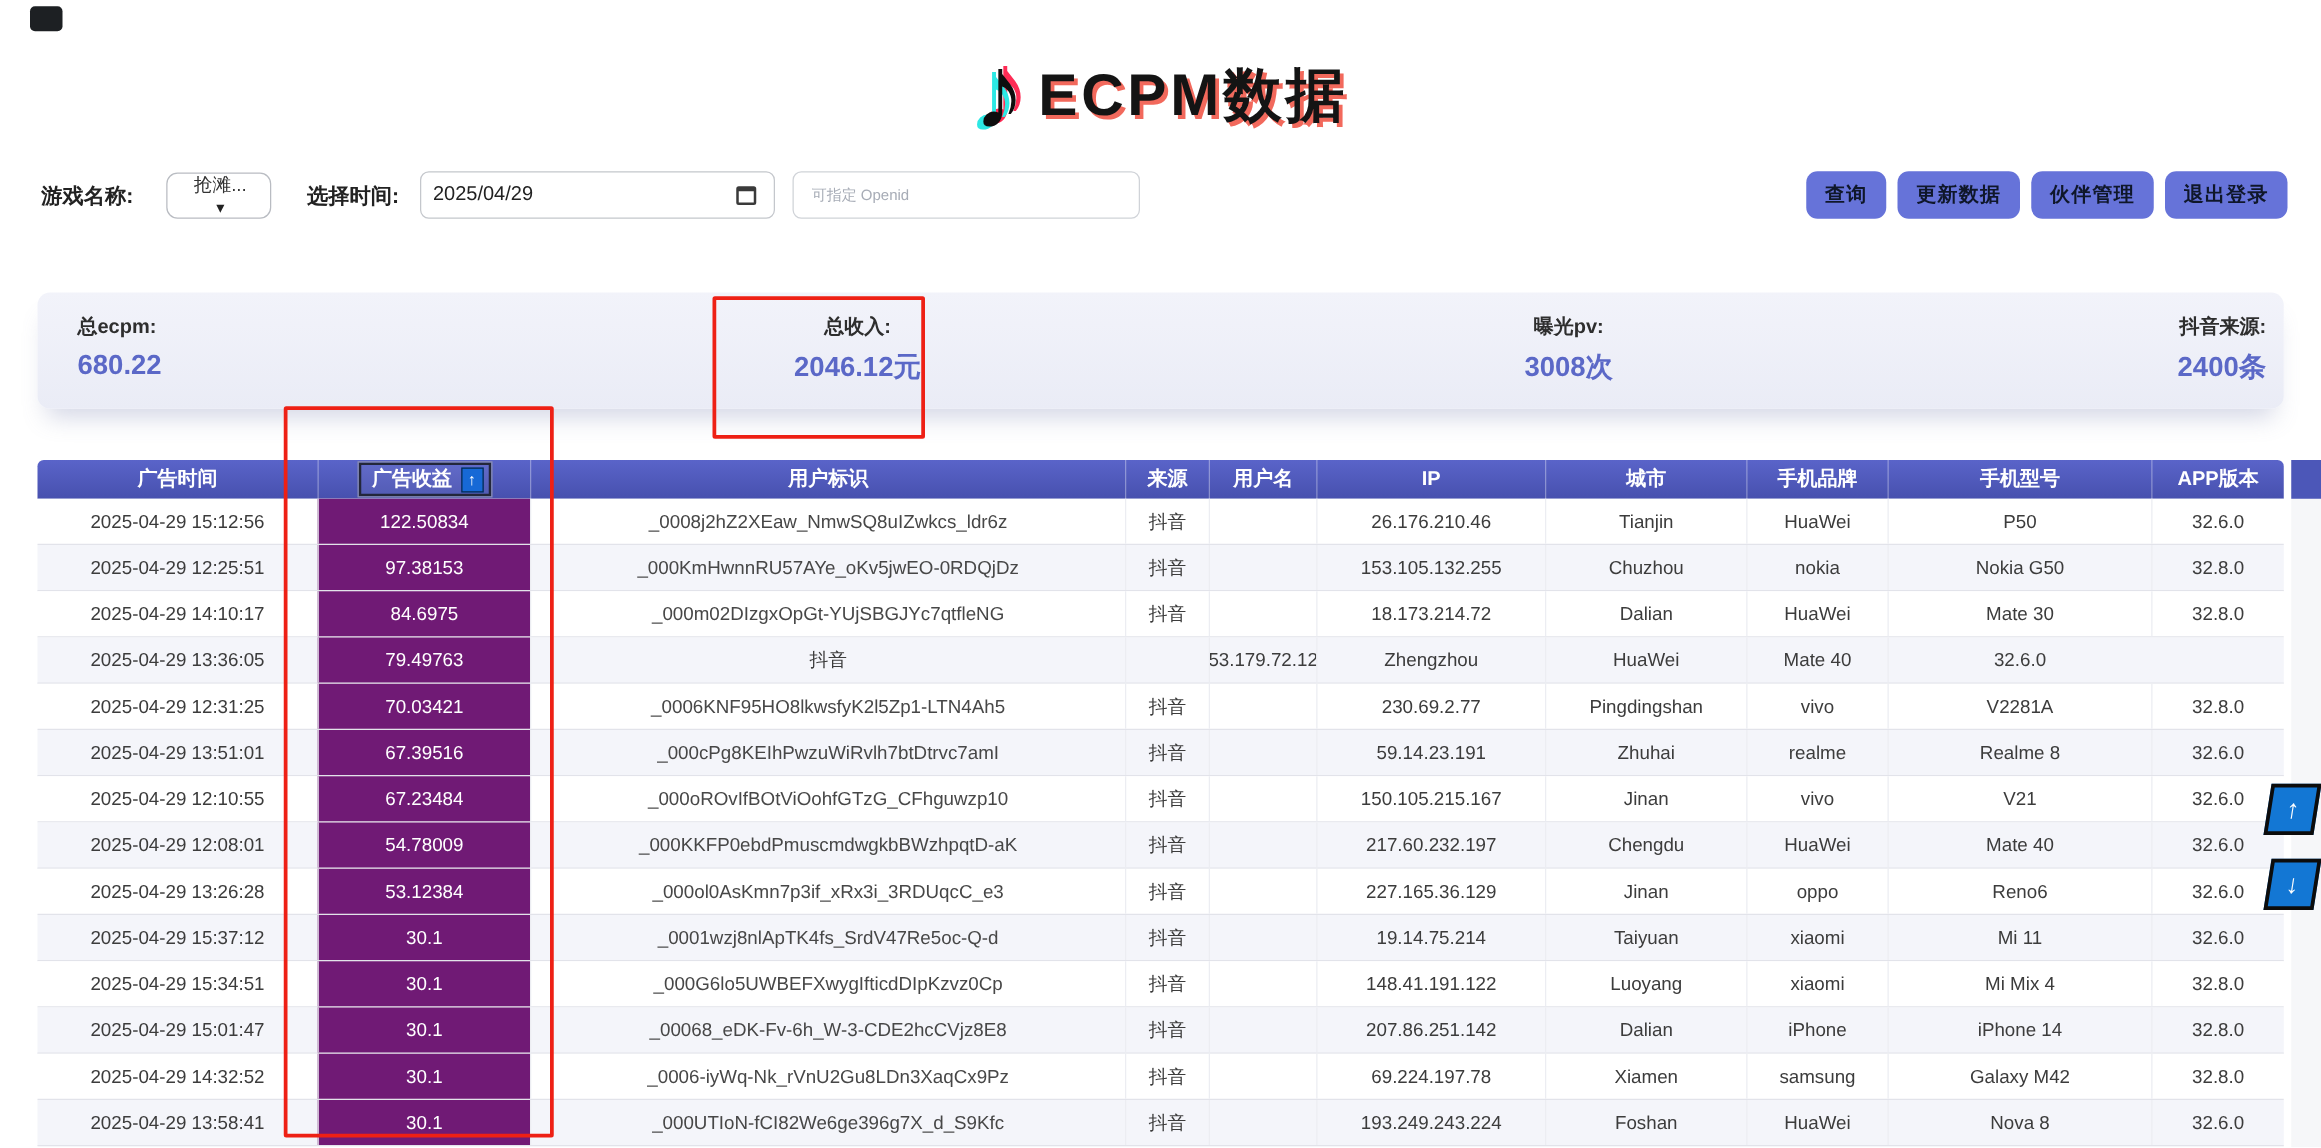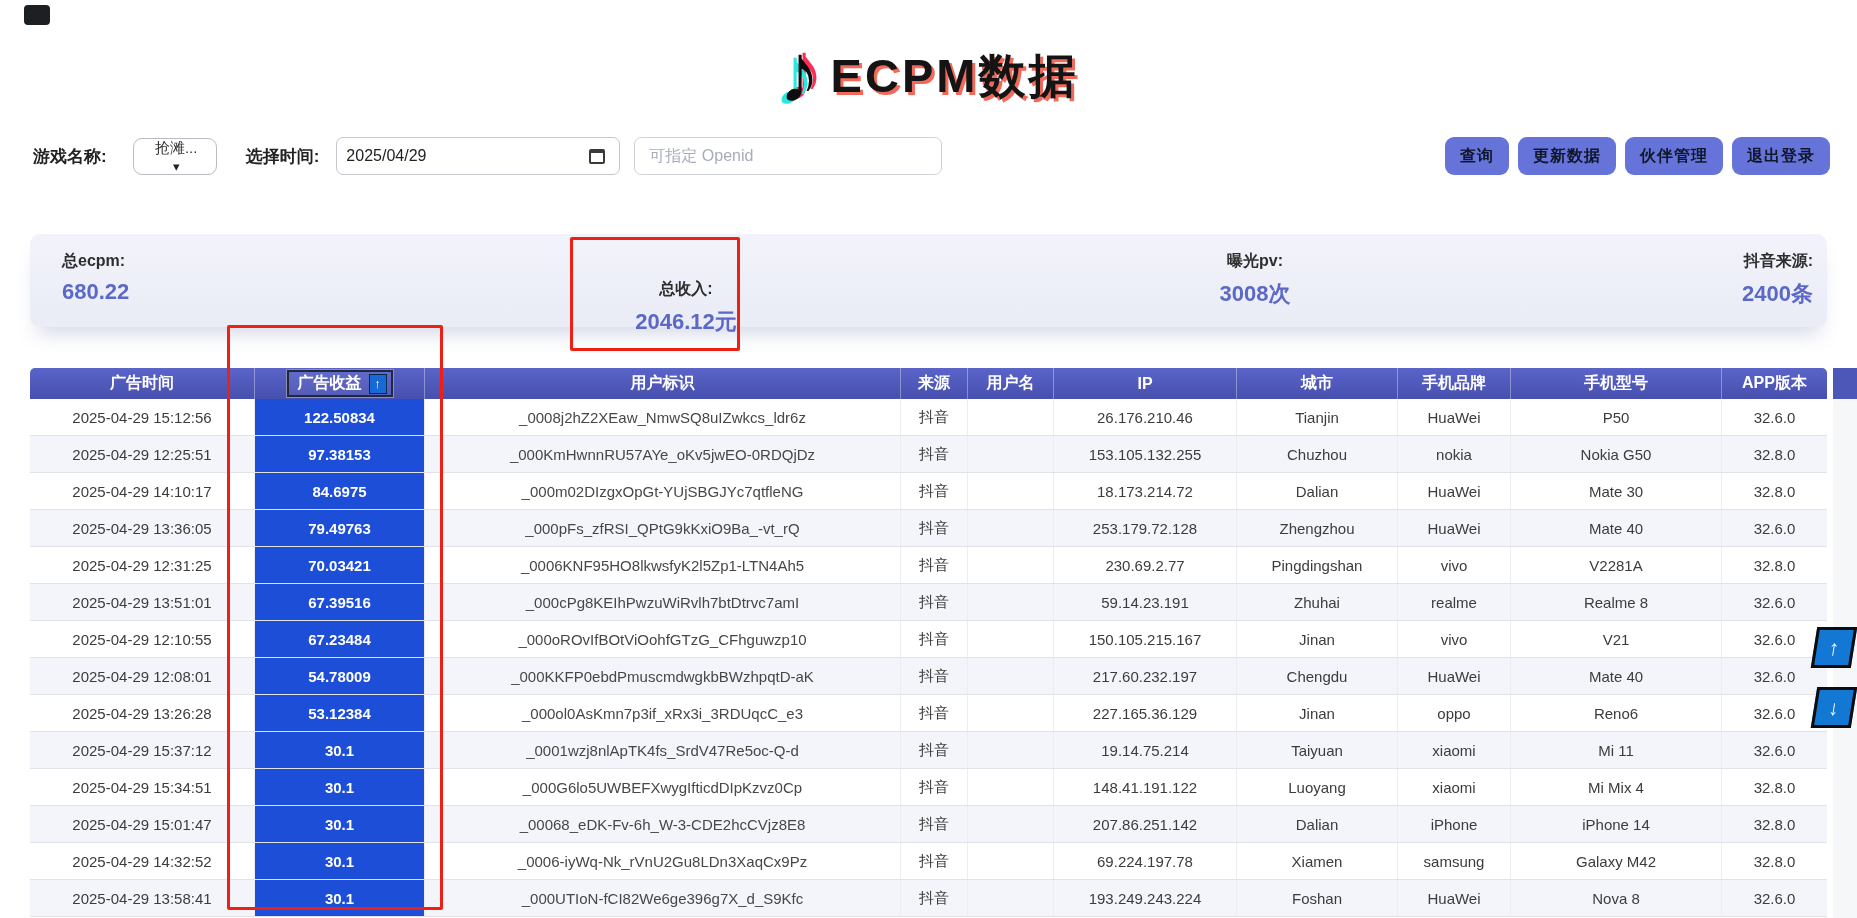--- a/index.html
+++ b/index.html
@@ -26,38 +26,38 @@
   .select-box { width:84px; height:37px; margin-left:26px; border:1px solid #b9bcc2;
     border-radius:9px; display:flex; align-items:center; justify-content:space-between;
     padding:0 9px 0 12px; font-size:15px; color:#333; background:#fff; cursor:pointer;flex-direction:column; }
   .select-box .chev { font-size:13px; color:#222; }
   .gap1 { width:29px; } .gap2 { width:17px; } .gap3 { width:14px; }
   .date-box { width:284px; height:38px; border:1px solid #c4c7cc; border-radius:7px;
     display:flex; align-items:center; justify-content:space-between;
     padding:0 14px 0 9px; font-size:16px; color:#222; background:#fff; }
   .cal-icon { width:16px; height:15px; border:2px solid #3a3a3a; border-top:4px solid #3a3a3a;
     border-radius:2px; }
-  .openid-input { width:308px; height:38px; border:1px solid #d0d3d8; border-radius:7px;
-    padding:0 14px; font-size:16px; color:#333; background:#fff; outline:none;
+  .openid-input { width:278px; height:38px; border:1px solid #d0d3d8; border-radius:7px;
+    padding:0 14px; font-size:12px; color:#333; background:#fff; outline:none;
     font-family:"Liberation Sans",sans-serif; }
   .openid-input::placeholder { color:#a7acb6; }
   .f-spacer { flex:1; }
   .btn { height:38px; margin-left:9px; padding:0 15px; border:none; border-radius:9px;
     background:#6673d9; color:#0f172a; font-size:16px; font-weight:700; cursor:pointer;
     font-family:"Liberation Sans",sans-serif; letter-spacing:1px; }
 
   
   .stats-bar { position:absolute; left:30px; top:234px; width:1797px; height:93px;
     background:linear-gradient(180deg,#f2f3fa 0%,#eaecf6 100%); border-radius:10px;
     box-shadow:0 14px 20px -8px rgba(110,120,170,.30); }
   .stat { position:absolute; top:17px; }
   .stat .s-label { font-size:16px; font-weight:700; color:#2e2e2e; margin-bottom:7px; }
   .stat .s-value { font-size:22px; font-weight:700; color:#5b68c7; }
   .stat-1 { left:32px; text-align:left; }
-  .stat-2 { left:570px; width:172px; text-align:center;margin-top:28px; }
+  .stat-2 { left:570px; width:172px; text-align:center; }
   .stat-3 { left:1139px; width:172px; text-align:center; }
   .stat-4 { right:14px; text-align:right; }
 
   
   .anno { position:absolute; border:3px solid #ee2015; border-radius:2px;
     pointer-events:none; z-index:40; }
   .anno-income { left:570px; top:237px; width:170px; height:114px; }
   .anno-revenue-col { left:227px; top:325px; width:216px; height:585px; }
 
   
@@ -73,21 +73,21 @@
   .sort-wrap { display:inline-flex; align-items:center; gap:7px;
     border:2px solid #23273a; outline:1px solid #8a8fb4; padding:1px 4px 1px 9px;
     background:rgba(255,255,255,.06); }
   .sort-badge { width:18px; height:20px; background:#1769d6; border:1px solid #07294e;
     color:#fff; font-size:13px; display:flex; align-items:center; justify-content:center; }
   .trow { height:37px; background:#fff; border-bottom:1px solid #e2e3ea; }
   .trow.alt { background:#f4f5fa; }
   .cell { display:flex; align-items:center; justify-content:center; font-size:15px;
     color:#3c3c3c; border-left:1px solid #ecedf2; overflow:hidden; white-space:nowrap; }
   .trow .cell:first-child { border-left:none; }
-  .cell.revenue { background:#1d4ed8; color:#fff;font-weight:bold; }
+  .cell.revenue { background:#701a75; color:#fff; }
   .cell.uid { color:#474747; }
 
   
   .scroll-strip { position:absolute; left:1833px; top:368px; width:24px; height:550px;
     background:#f6f7f9; }
   .scroll-strip .filler { width:100%; height:31px; background:#4c57b8; }
 
   
   .float-btn { position:absolute; left:1814px; width:40px; height:41px;
     background:#1377d4; border:3px solid #0c0c0c; transform:skewX(-9deg);
@@ -200,21 +200,20 @@
       <div class="cell"></div>
       <div class="cell">18.173.214.72</div>
       <div class="cell">Dalian</div>
       <div class="cell">HuaWei</div>
       <div class="cell">Mate 30</div>
       <div class="cell">32.8.0</div>
     </div>
         <div class="grid-row trow alt">
       <div class="cell">2025-04-29 13:36:05</div>
       <div class="cell revenue">79.49763</div>
-      <div class="cell uid">_000pFs_zfRSI_QPtG9kKxiO9Ba_-vt_rQ</div>
       <div class="cell">抖音</div>
       <div class="cell"></div>
       <div class="cell">253.179.72.128</div>
       <div class="cell">Zhengzhou</div>
       <div class="cell">HuaWei</div>
       <div class="cell">Mate 40</div>
       <div class="cell">32.6.0</div>
     </div>
         <div class="grid-row trow">
       <div class="cell">2025-04-29 12:31:25</div>

